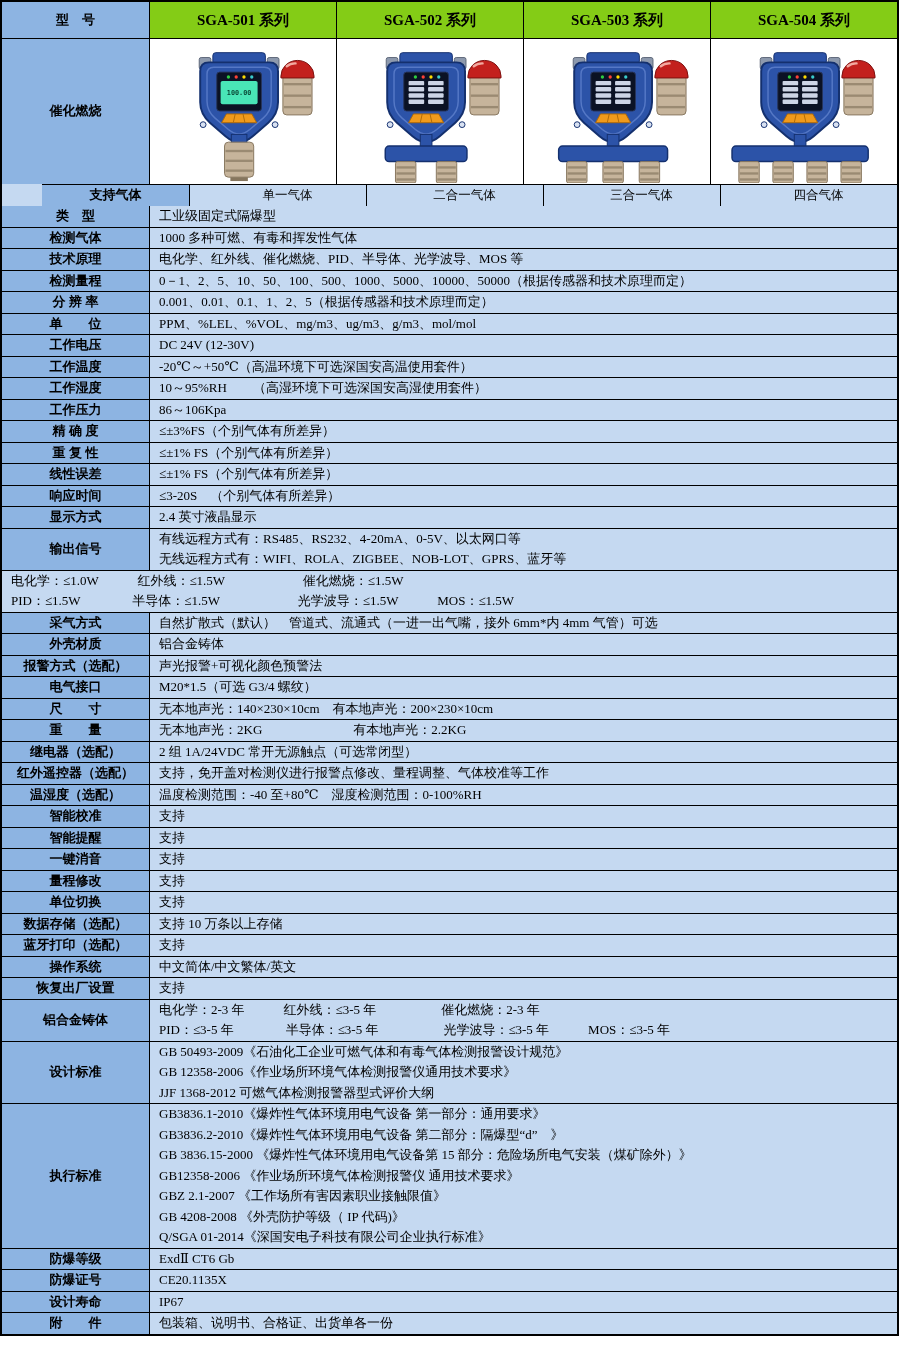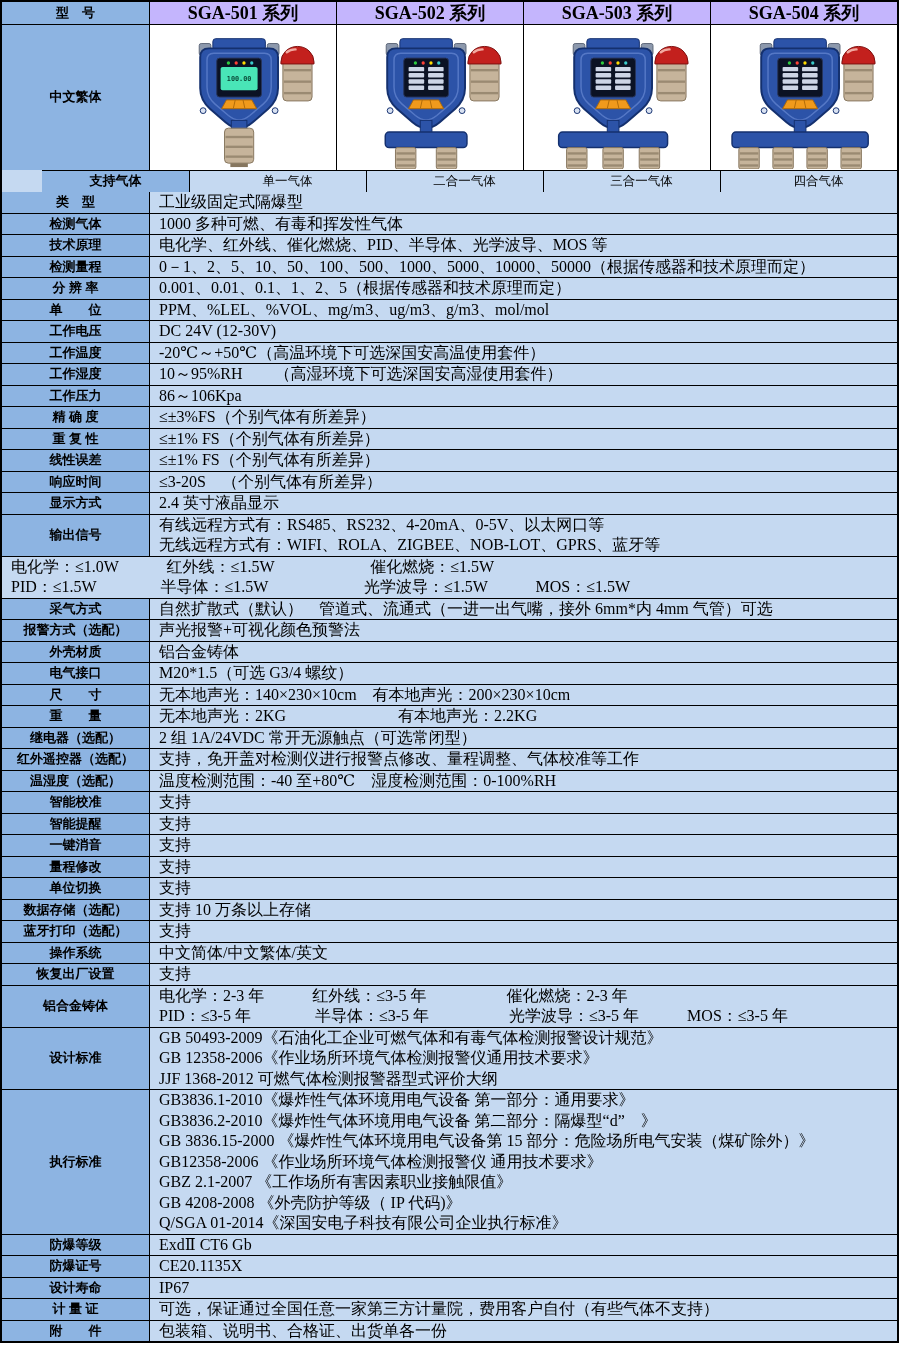--- a/index.html
+++ b/index.html
@@ -17,29 +17,29 @@
     text-align: center;
     font-weight: bold; font-size: 13px; line-height: 1.25;
     color: #000; padding: 0 3px;
   }
   .value-cell {
     flex: 1; min-width: 0;
     background: #C5D9F1;
     display: flex; flex-direction: column; justify-content: center;
     padding: 0 9px;
     font-family: "Liberation Serif", "DejaVu Serif", serif;
-    font-size: 16px; color: #000;
+    font-size: 13px; color: #000;
   }
   .line { line-height: 20.5px; white-space: pre-wrap; }
 
-  .header-row { height: 22px; border-radius: 11px; }
+  .header-row { height: 36px; border-radius: 11px; }
   .model-cell {
-    flex: 1; background: #c4b5fd; border-right: 1px solid #000;
+    flex: 1; background: #84cc16; border-right: 1px solid #000;
     display: flex; align-items: center; justify-content: center;
-    font-weight: bold; font-size: 18px;
+    font-weight: bold; font-size: 15px;
     font-family: "Liberation Serif", "DejaVu Serif", serif;
   }
   .model-cell:last-child, .image-cell:last-child, .gas-cell:last-child { border-right: none; }
 
   .image-row { height: 146px; }
   .image-cell {
     flex: 1; background: #ffffff; border-right: 1px solid #000;
     display: flex; align-items: center; justify-content: center;
     overflow: hidden;
   }
@@ -60,21 +60,21 @@
 
   <div class="row header-row">
     <div class="label-cell">型　号</div>
     <div class="model-cell">SGA-501 系列</div>
     <div class="model-cell">SGA-502 系列</div>
     <div class="model-cell">SGA-503 系列</div>
     <div class="model-cell">SGA-504 系列</div>
   </div>
 
   <div class="row image-row">
-    <div class="label-cell">中文繁体</div>
+    <div class="label-cell">催化燃烧</div>
     <div class="image-cell">
         <svg width="178" height="142" viewBox="0 0 178 146">
           <rect x="44" y="17" width="12" height="12" rx="2" fill="#8D99AD" stroke="#5C6678"></rect>
           <rect x="114" y="17" width="12" height="12" rx="2" fill="#8D99AD" stroke="#5C6678"></rect>
           <rect x="58" y="12" width="54" height="12" rx="3" fill="#2C53A8" stroke="#14306E"></rect>
           <rect x="130" y="34" width="30" height="42" rx="4" fill="#C6B49B" stroke="#86765E" stroke-width="1"></rect>
           <rect x="131" y="43.2" width="28" height="2.4" fill="#9A8A72"></rect>
           <rect x="131" y="55.0" width="28" height="2.4" fill="#9A8A72"></rect>
           <rect x="131" y="66.8" width="28" height="2.4" fill="#9A8A72"></rect>
           <path d="M128,36 a17,16 0 0 1 34,0 l0,2 -34,0 z" fill="#C3201D" stroke="#7C0F0E"></path>
@@ -352,29 +352,29 @@
           <div class="line">PID：≤1.5W　　　　半导体：≤1.5W　　　　　　光学波导：≤1.5W　　　MOS：≤1.5W</div>
         </div>
       </div>
       <div class="row spec-row">
         <div class="label-cell">采气方式</div>
         <div class="value-cell">
           <div class="line">自然扩散式（默认）　管道式、流通式（一进一出气嘴，接外 6mm*内 4mm 气管）可选</div>
         </div>
       </div>
       <div class="row spec-row">
+        <div class="label-cell">外壳材质</div>
+        <div class="value-cell">
+          <div class="line">铝合金铸体</div>
+        </div>
+      </div>
+      <div class="row spec-row">
         <div class="label-cell">报警方式（选配）</div>
         <div class="value-cell">
           <div class="line">声光报警+可视化颜色预警法</div>
-        </div>
-      </div>
-      <div class="row spec-row">
-        <div class="label-cell">外壳材质</div>
-        <div class="value-cell">
-          <div class="line">铝合金铸体</div>
         </div>
       </div>
       <div class="row spec-row">
         <div class="label-cell">电气接口</div>
         <div class="value-cell">
           <div class="line">M20*1.5（可选 G3/4 螺纹）</div>
         </div>
       </div>
       <div class="row spec-row">
         <div class="label-cell">尺　　寸</div>
@@ -499,26 +499,20 @@
           <div class="line">CE20.1135X</div>
         </div>
       </div>
       <div class="row spec-row">
         <div class="label-cell">设计寿命</div>
         <div class="value-cell">
           <div class="line">IP67</div>
         </div>
       </div>
       <div class="row spec-row">
-        <div class="label-cell">计 量 证</div>
-        <div class="value-cell">
-          <div class="line">可选，保证通过全国任意一家第三方计量院，费用客户自付（有些气体不支持）</div>
-        </div>
-      </div>
-      <div class="row spec-row">
         <div class="label-cell">附　　件</div>
         <div class="value-cell">
           <div class="line">包装箱、说明书、合格证、出货单各一份</div>
         </div>
       </div>
     </div>
 
 </div>
 
 </body></html>

